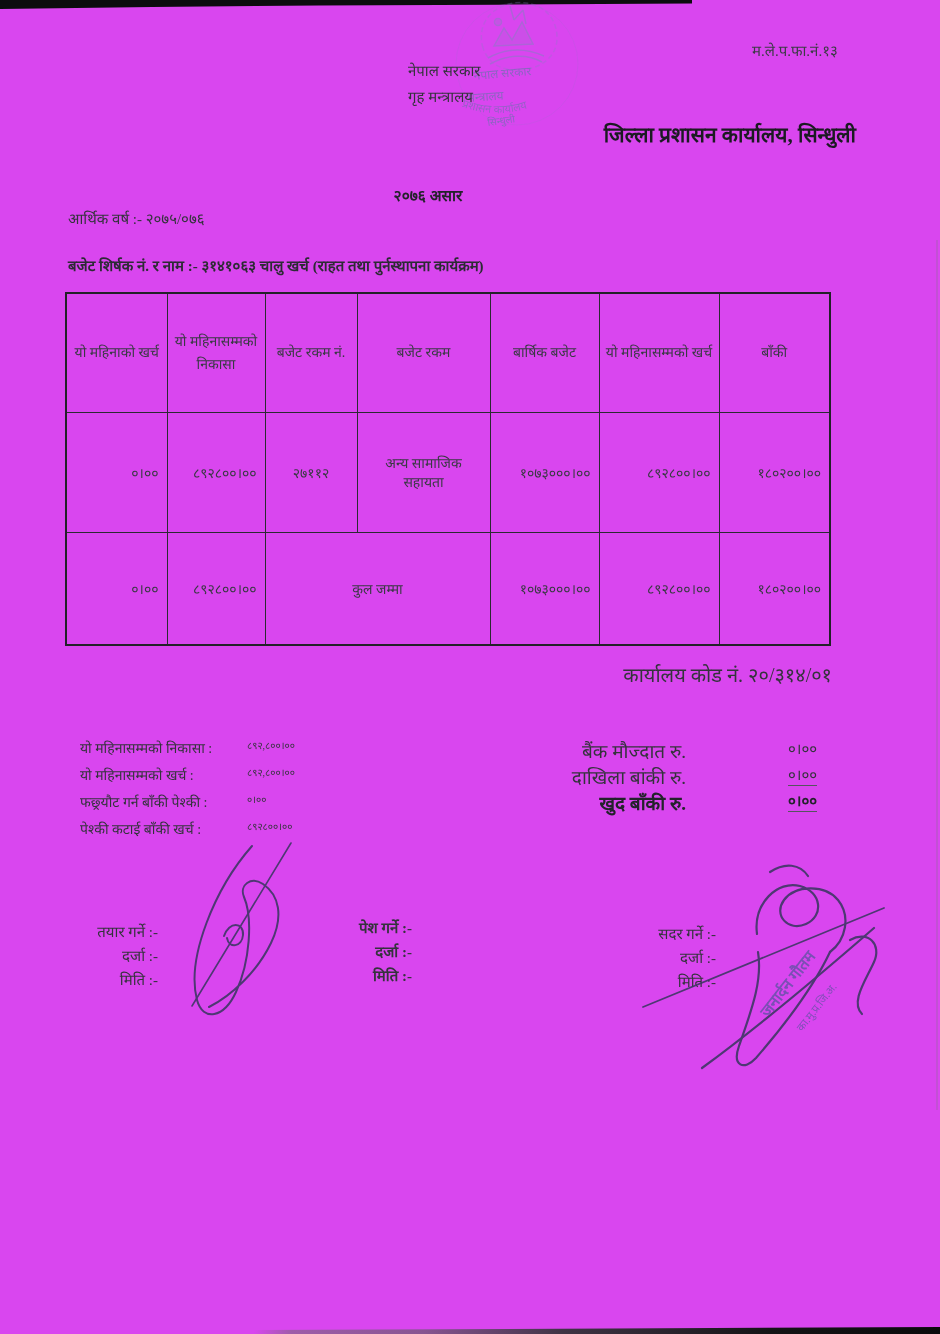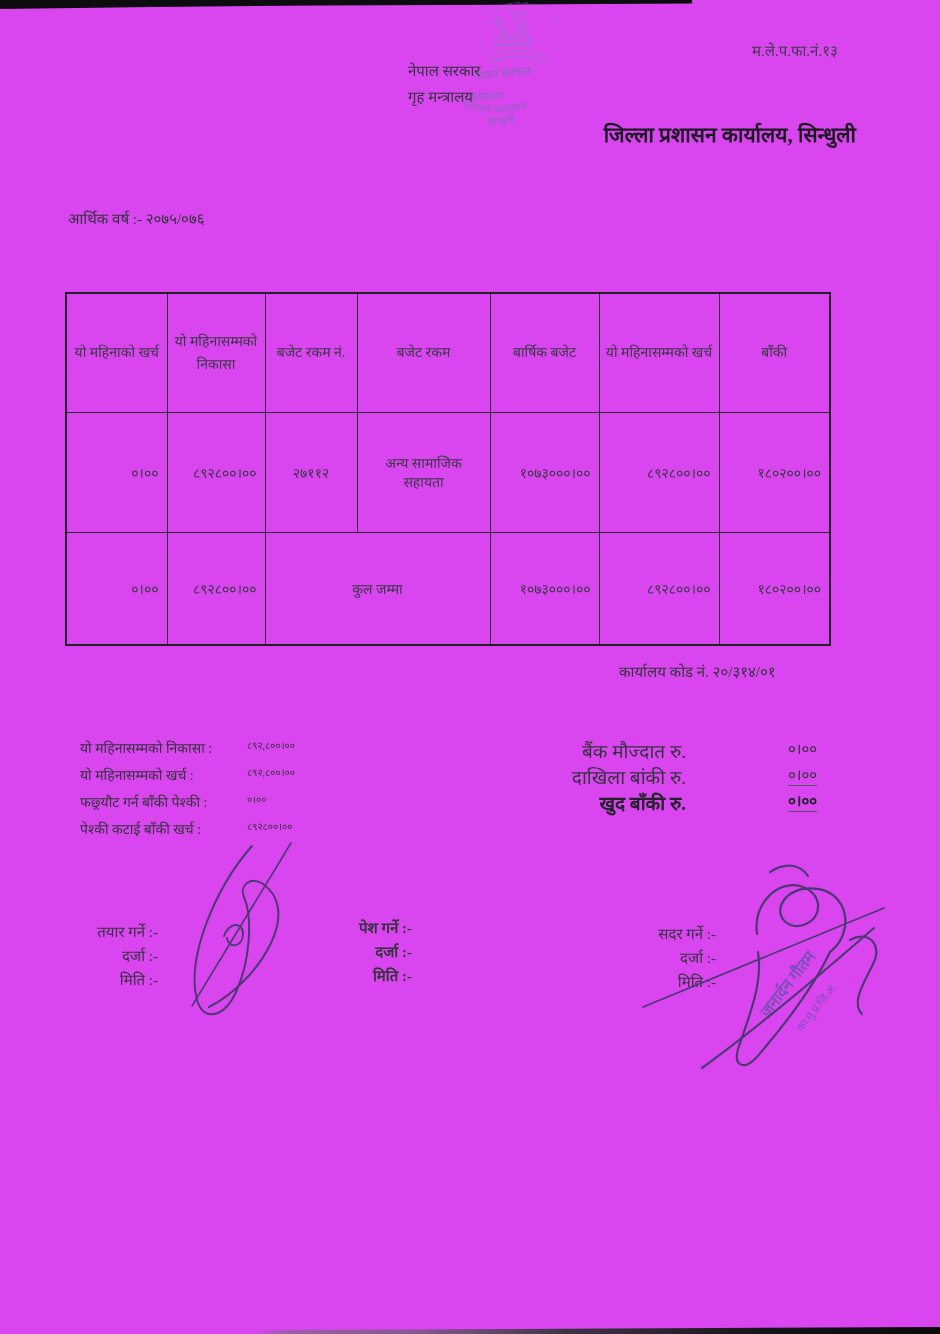--- a/index.html
+++ b/index.html
@@ -32,21 +32,21 @@
   .exp-table{position:absolute;left:65px;top:292px;width:764px;border-collapse:collapse;table-layout:fixed;
     border:2.5px solid #222128;}
   .exp-table th,.exp-table td{border:1.5px solid #2b2a31;font-size:14px;font-weight:400;
     vertical-align:middle;padding:2px 6px;color:#3a3944;}
   .exp-table th{text-align:center;line-height:1.65;font-size:14px;}
   .row-head{height:119px;margin-left:46px;}
   .row-data{height:120px;}
   .row-total{height:113px;}
   .num{text-align:right;padding-right:8px !important;}
   .ctr{text-align:center;}
-  .office-code{left:619px;top:661px;width:260px;text-align:left;font-size:15px;}
+  .office-code{left:572px;top:661px;width:260px;text-align:right;font-size:20px;}
   
   .sum-left-label{left:80px;font-size:14px;}
   .sum-left-value{left:247px;font-size:10px;}
   .sum-right-label{left:500px;width:186px;text-align:right;font-size:19px;}
   .sum-right-value{left:788px;font-size:15px;}
   .u{border-bottom:1.2px solid #55545e;padding-bottom:1px;}
   .b{font-weight:700;color:#23222b;}
   
   .sig-block{position:absolute;width:120px;text-align:right;font-size:15px;line-height:24px;}
   .sig-prep{left:38px;top:920px;}
@@ -85,24 +85,29 @@
       <text font-size="11" opacity="0.85">
         <textPath href="#arcOffice" startOffset="6">प्रशासन कार्यालय</textPath>
       </text>
       <text x="40" y="126" font-size="10" transform="rotate(-8 40 126)">सिन्धुली</text>
     </g>
   </svg>
 
   <div class="abs gov-line">नेपाल सरकार</div>
   <div class="abs ministry-line">गृह मन्त्रालय</div>
   <div class="abs office-name">जिल्ला प्रशासन कार्यालय, सिन्धुली</div>
+  <div class="abs period">२०७६ असार</div>
 
   <div class="abs fiscal">
     <span>आर्थिक वर्ष :-</span>
     <span>२०७५/०७६</span>
+  </div>
+  <div class="abs budget-head">
+    <span>बजेट शिर्षक नं. र नाम :-</span>
+    <span>३१४१०६३ चालु खर्च (राहत तथा पुर्नस्थापना कार्यक्रम)</span>
   </div>
 
   <table class="exp-table">
     <colgroup>
       <col style="width:101px">
         <col style="width:98px">
         <col style="width:92px">
       <col style="width:133px">
         <col style="width:109px">
         <col style="width:120px">

